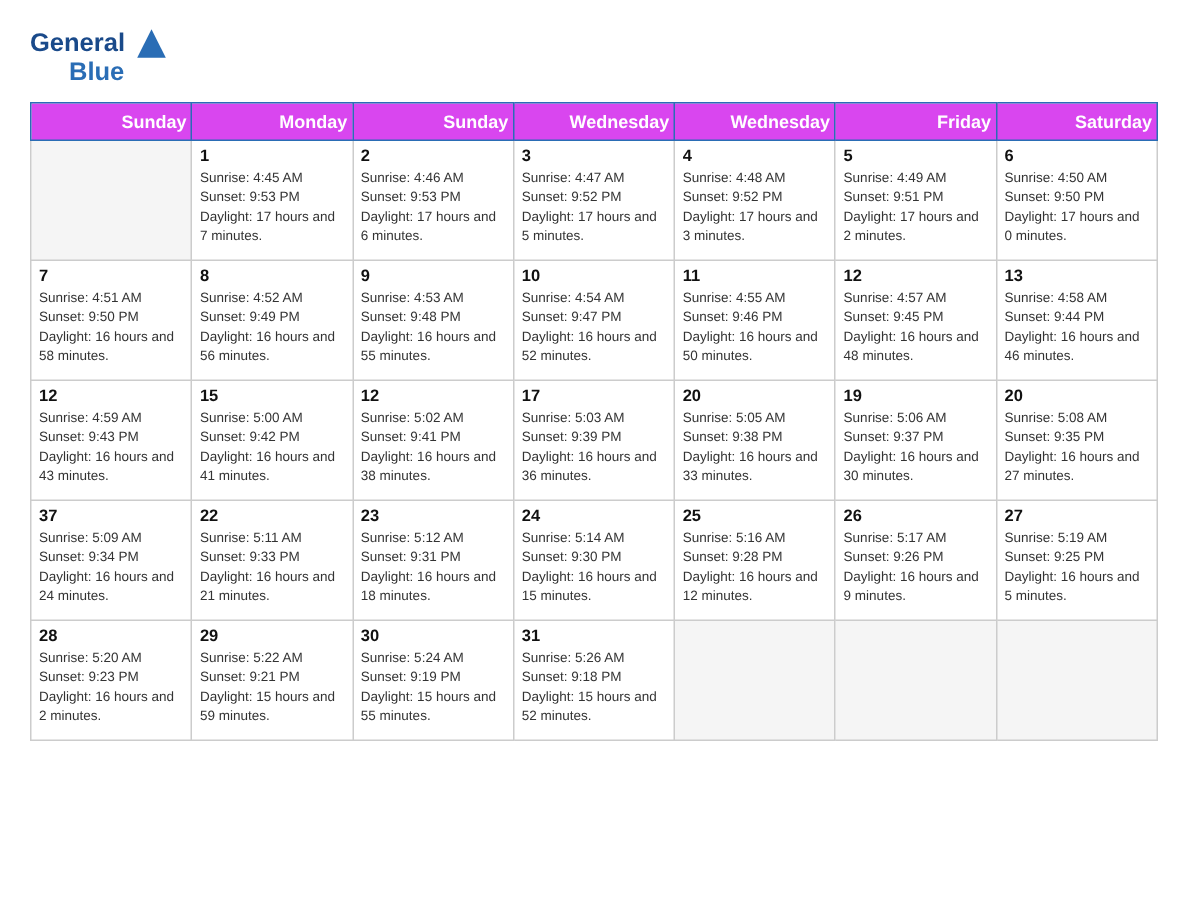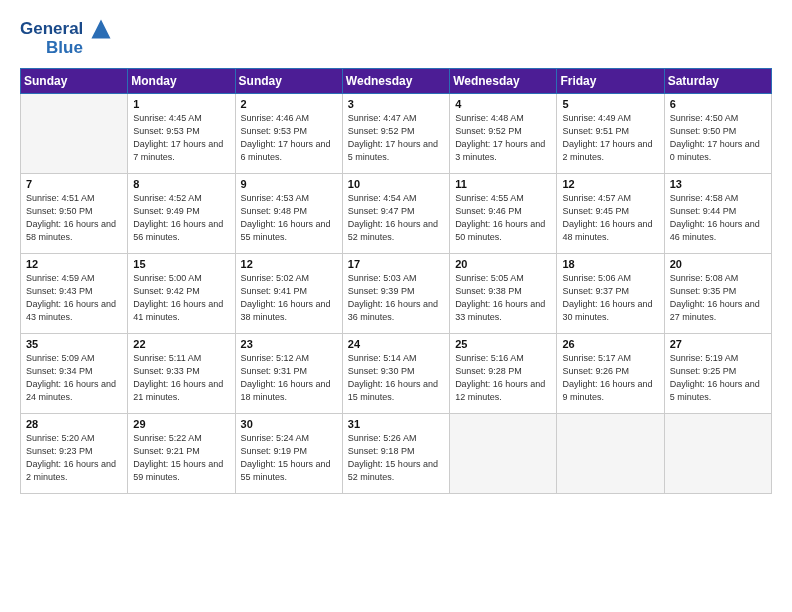--- a/index.html
+++ b/index.html
@@ -51,25 +51,25 @@
       font-size: 16px;
       color: #333;
       margin-top: 2px;
     }
     table {
       width: 100%;
       border-collapse: collapse;
       table-layout: fixed;
     }
     th {
-      background-color: #4c1d95;
+      background-color: #d946ef;
       color: white;
       font-size: 12px;
       font-weight: bold;
-      text-align: left;
+      text-align: right;
       padding: 5px 3px;
       border: 1px solid #2a6db5;
     }
     td {
       border: 1px solid #ccc;
       vertical-align: top;
       padding: 4px 5px;
       font-size: 9.5px;
       color: #222;
       height: 80px;
@@ -210,31 +210,31 @@
           </td>
           <td>
             <div class="day-num">17</div>
         <div class="day-info">Sunrise: 5:03 AM<br>Sunset: 9:39 PM<br>Daylight: 16 hours and 36 minutes.</div>
           </td>
           <td>
             <div class="day-num">20</div>
         <div class="day-info">Sunrise: 5:05 AM<br>Sunset: 9:38 PM<br>Daylight: 16 hours and 33 minutes.</div>
           </td>
           <td>
-            <div class="day-num">18</div>
+            <div class="day-num">19</div>
         <div class="day-info">Sunrise: 5:06 AM<br>Sunset: 9:37 PM<br>Daylight: 16 hours and 30 minutes.</div>
           </td>
           <td>
             <div class="day-num">20</div>
         <div class="day-info">Sunrise: 5:08 AM<br>Sunset: 9:35 PM<br>Daylight: 16 hours and 27 minutes.</div>
           </td>
         </tr>
         <tr class="row-even">
           <td>
-            <div class="day-num">35</div>
+            <div class="day-num">37</div>
         <div class="day-info">Sunrise: 5:09 AM<br>Sunset: 9:34 PM<br>Daylight: 16 hours and 24 minutes.</div>
           </td>
           <td>
             <div class="day-num">22</div>
         <div class="day-info">Sunrise: 5:11 AM<br>Sunset: 9:33 PM<br>Daylight: 16 hours and 21 minutes.</div>
           </td>
           <td>
             <div class="day-num">23</div>
         <div class="day-info">Sunrise: 5:12 AM<br>Sunset: 9:31 PM<br>Daylight: 16 hours and 18 minutes.</div>
           </td>

